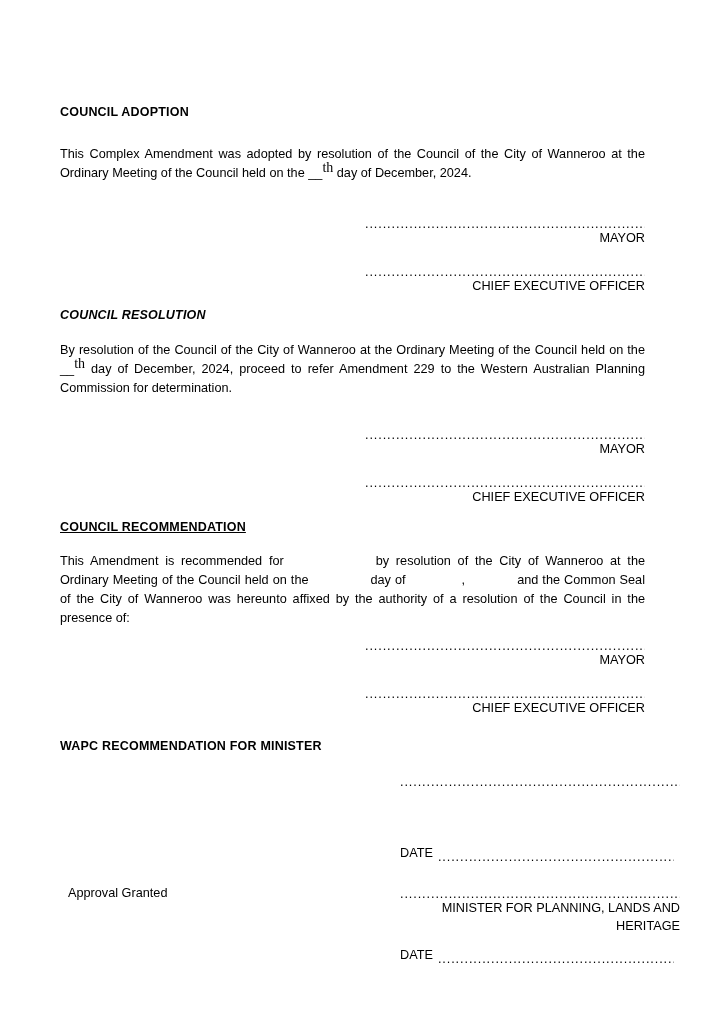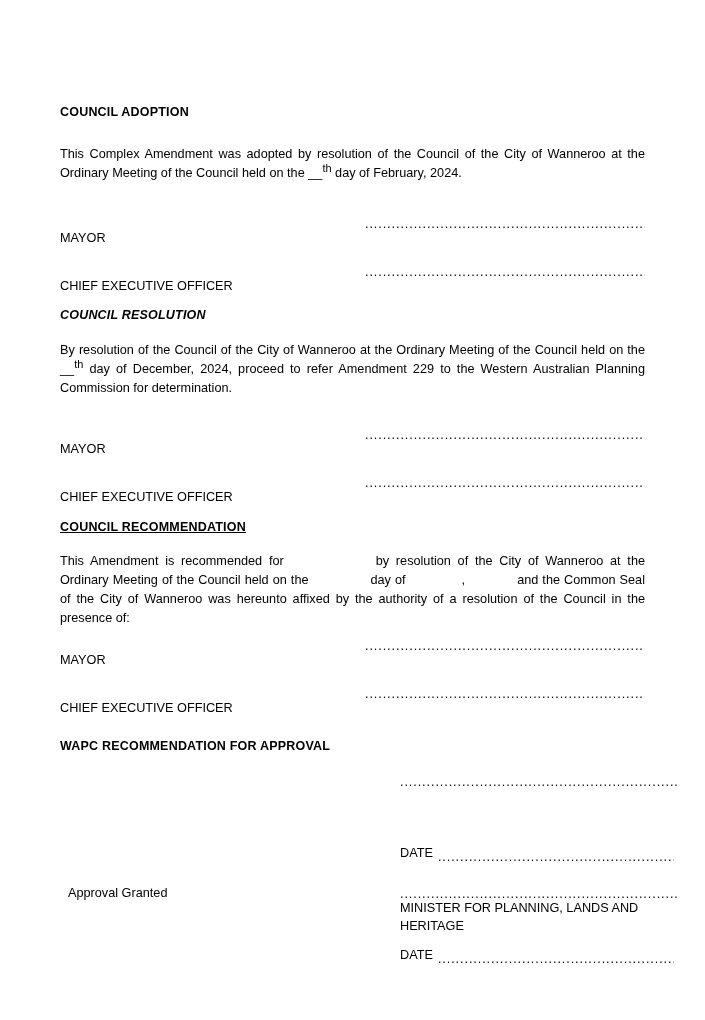--- a/index.html
+++ b/index.html
@@ -27,23 +27,24 @@
     letter-spacing: 0.2px;
     line-height: 1.2;
   }
   .body-para {
     font-size: 12.7px;
     line-height: 19px;
     text-align: justify;
     text-justify: inter-word;
   }
   sup.th {
-    font-size: 11px;
+    font-size: 14px;
     vertical-align: super;
     line-height: 0;
+    font-family: Liberation Serif, serif;
   }
   .blank {
     display: inline-block;
   }
   .sig-block {
     width: 585px;
   }
   .sig-line-wrap {
     text-align: right;
   }
@@ -53,20 +54,21 @@
     white-space: nowrap;
     font-size: 12.7px;
     line-height: 10px;
     letter-spacing: 0.9px;
     vertical-align: bottom;
     color: #000;
   }
   .sig-label {
     font-size: 12.7px;
     line-height: 18px;
+    text-align: right;
     text-transform: none;
   }
   .date-row {
     font-size: 12.7px;
     line-height: 18px;
     white-space: nowrap;
   }
   .date-label {
     display: inline-block;
   }
@@ -77,21 +79,21 @@
   .abs { position: absolute; margin-top: 43px; }
 </style>
 </head>
 <body>
 
 <div class="page">
 
   <div class="abs section-heading" style="top:62px;left:0;">COUNCIL ADOPTION</div>
 
   <div class="abs body-para" style="top:102px;left:0;width:585px;">
-    <span>This Complex Amendment was adopted by resolution of the Council of the City of Wanneroo at the Ordinary Meeting of the Council held on the __</span><sup class="th">th</sup><span> day of February, 2024.</span>
+    <span>This Complex Amendment was adopted by resolution of the Council of the City of Wanneroo at the Ordinary Meeting of the Council held on the __</span><sup class="th">th</sup><span> day of December, 2024.</span>
   </div>
 
   <div class="abs sig-block" style="top:168px;left:0;">
     <div class="sig-line-wrap">
       <span class="dots" style="width:280px;">.....................................................................................................</span>
     </div>
     <div class="sig-label">MAYOR</div>
   </div>
 
   <div class="abs sig-block" style="top:216px;left:0;">
@@ -134,21 +136,21 @@
     <div class="sig-label">MAYOR</div>
   </div>
 
   <div class="abs sig-block" style="top:638px;left:0;">
     <div class="sig-line-wrap">
       <span class="dots" style="width:280px;">.....................................................................................................</span>
     </div>
     <div class="sig-label">CHIEF EXECUTIVE OFFICER</div>
   </div>
 
-  <div class="abs section-heading" style="top:696px;left:0;">WAPC RECOMMENDATION FOR APPROVAL</div>
+  <div class="abs section-heading" style="top:696px;left:0;">WAPC RECOMMENDATION FOR MINISTER</div>
 
   <div class="abs" style="top:726px;left:340px;width:280px;">
     <div class="sig-line-wrap">
       <span class="dots" style="width:280px;">.....................................................................................................</span>
     </div>
   </div>
 
   <div class="abs date-row" style="top:801px;left:340px;width:280px;">
     <span class="date-label">DATE</span><span class="dots" style="width:236px;margin-left:5px;">...............................................................................</span>
   </div>

